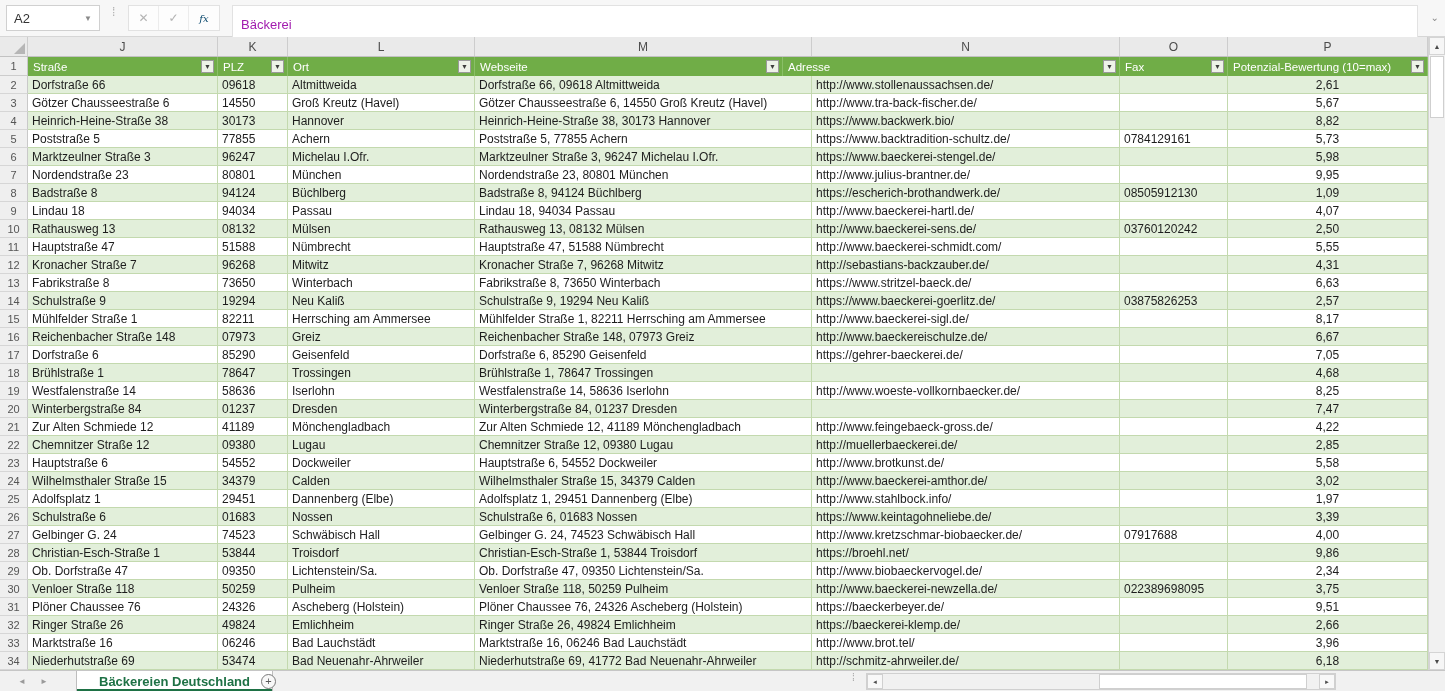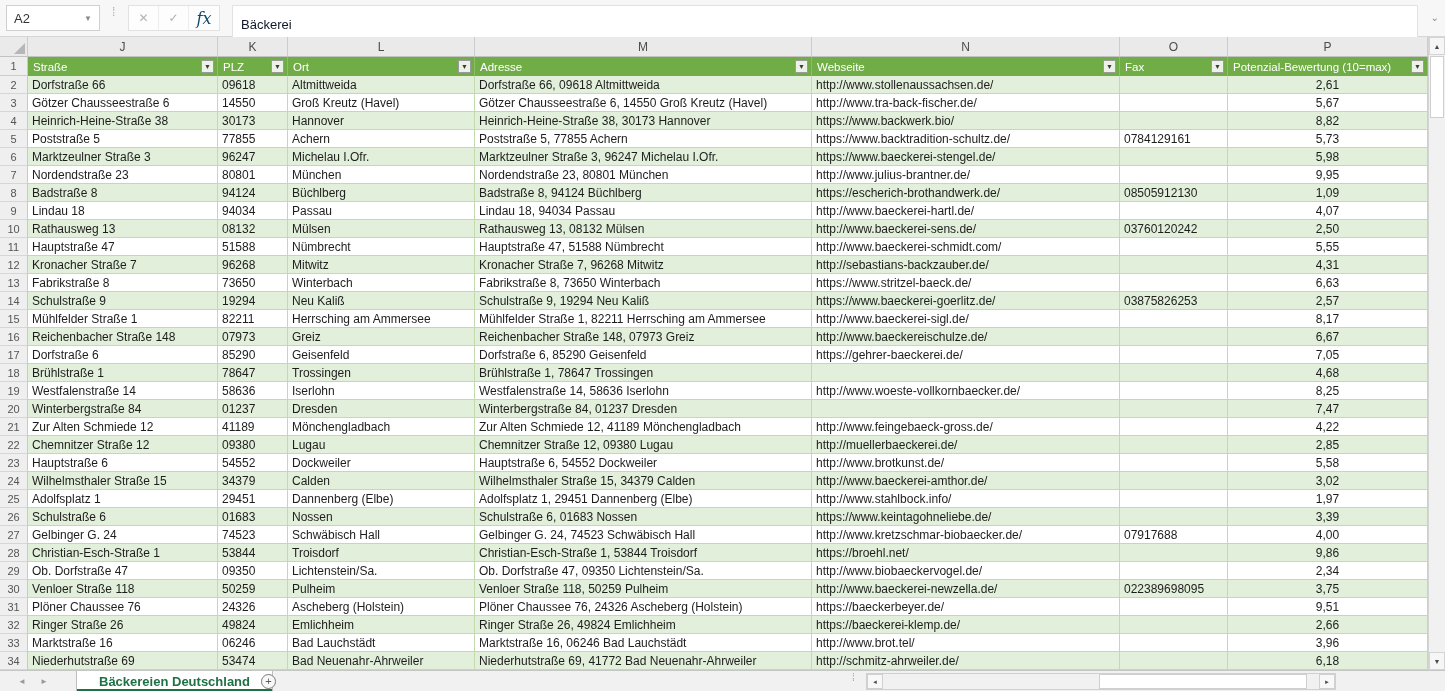--- a/index.html
+++ b/index.html
@@ -17,22 +17,22 @@
   }
   .app{position:relative;width:1445px;height:691px;background:#f3f3f3;}
 
   
   .formula-bar{position:absolute;top:0;left:0;width:1445px;height:37px;background:#f7f7f7;border-bottom:1px solid #d6d6d6;padding-left:44px;}
   .name-box{position:absolute;left:6px;top:5px;width:94px;height:26px;background:#fff;border:1px solid #d0d0d0;display:flex;align-items:center;padding:0 7px;font-size:13px;color:#333;}
   .name-box .chev{margin-left:auto;font-size:8px;color:#8a8a8a;}
   .fb-dots{position:absolute;left:112px;top:9px;width:6px;height:20px;color:#b0b0b0;font-size:12px;line-height:6px;letter-spacing:0;}
   .fb-group{position:absolute;left:128px;top:5px;height:26px;display:flex;align-items:center;background:#fdfdfd;border:1px solid #e2e2e2;}
   .fb-btn{width:30px;height:24px;display:flex;align-items:center;justify-content:center;font-size:12px;color:#b3b3b3;border-right:1px solid #ececec;}
-  .fb-btn.fx{font-family:"DejaVu Serif",serif;font-style:italic;color:#0c4a6e;font-size:16px;border-right:none;}
-  .formula-field{position:absolute;left:232px;top:5px;width:1186px;height:38px;background:#fff;border:1px solid #e2e2e2;display:flex;align-items:center;padding:0 8px;font-size:13px;color:#0f172a;}
+  .fb-btn.fx{font-family:"DejaVu Serif",serif;font-style:italic;color:#0c4a6e;font-size:10px;border-right:none;}
+  .formula-field{position:absolute;left:232px;top:5px;width:1186px;height:38px;background:#fff;border:1px solid #e2e2e2;display:flex;align-items:center;padding:0 8px;font-size:13px;color:#a21caf;}
   .fb-expand{position:absolute;right:6px;top:12px;font-size:10px;color:#8a8a8a;}
 
   
   .col-headers{position:absolute;top:37px;left:0;width:1428px;height:20px;display:flex;background:#eaeaea;border-bottom:1px solid #c2c2c2;}
   .corner{width:28px;height:100%;position:relative;border-right:1px solid #cdcdcd;background:#eaeaea;}
   .corner .tri{position:absolute;right:2px;bottom:2px;width:0;height:0;border-left:11px solid transparent;border-bottom:11px solid #b6b6b6;}
   .col-letter{height:100%;display:flex;align-items:center;justify-content:center;font-size:12px;color:#4c4c4c;border-right:1px solid #cdcdcd;}
 
   
   .w0{width:190px}.w1{width:70px}.w2{width:187px}.w3{width:337px}.w4{width:308px}.w5{width:108px}.w6{width:200px}
@@ -110,26 +110,26 @@
           <span class="filter-btn">▼</span>
         </div>
       <div class="h-cell w1">
           <span>PLZ</span>
           <span class="filter-btn">▼</span>
         </div>
       <div class="h-cell w2">
           <span>Ort</span>
           <span class="filter-btn">▼</span>
         </div>
+      <div class="h-cell w4">
+          <span>Webseite</span>
+          <span class="filter-btn">▼</span>
+        </div>
       <div class="h-cell w3">
           <span>Adresse</span>
-          <span class="filter-btn">▼</span>
-        </div>
-      <div class="h-cell w4">
-          <span>Webseite</span>
           <span class="filter-btn">▼</span>
         </div>
       <div class="h-cell w5">
           <span>Fax</span>
           <span class="filter-btn">▼</span>
         </div>
       <div class="h-cell w6">
           <span>Potenzial-Bewertung (10=max)</span>
           <span class="filter-btn">▼</span>
         </div>

